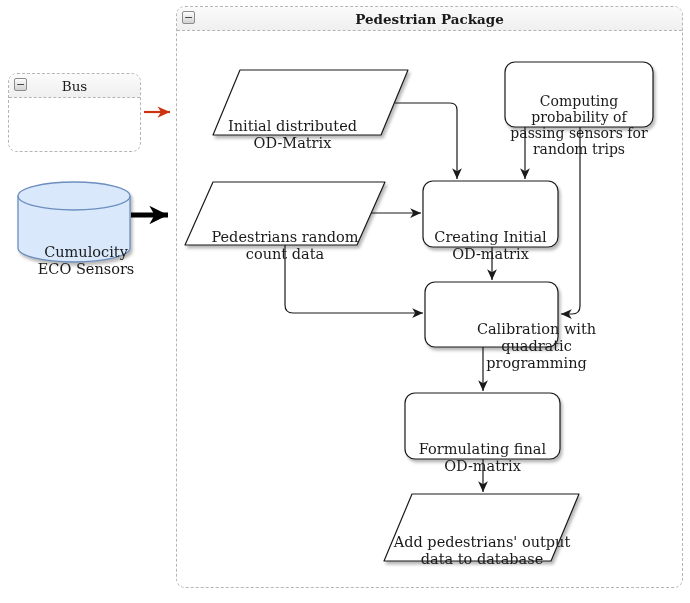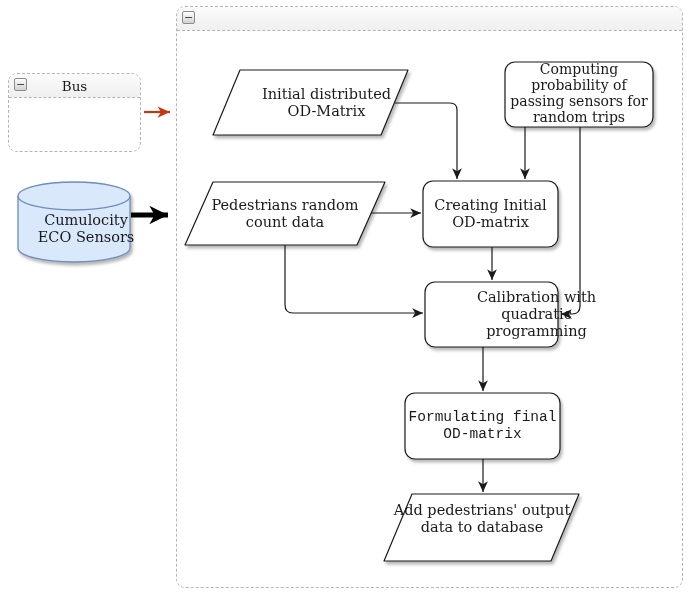--- a/index.html
+++ b/index.html
@@ -31,20 +31,21 @@
   
   #diagram-svg{position:absolute;left:0;top:0;z-index:1;}
   .shape{fill:#ffffff;stroke:#1a1a1a;stroke-width:1.2;stroke-linejoin:round;
          filter:drop-shadow(2px 3px 1.5px rgba(0,0,0,0.28));}
   .edge{fill:none;stroke:#1a1a1a;stroke-width:1.2;}
   
   .node{
     position:absolute;z-index:2;display:flex;align-items:center;justify-content:center;
     text-align:center;white-space:pre-line;font-size:14.5px;line-height:1.16;
     cursor:default;
+    margin-top:32px;
   }
 </style>
 </head>
 <body>
 
 <svg id="diagram-svg" width="690" height="603" viewBox="0 0 690 603">
   <defs>
     <marker id="mA" viewBox="0 0 12 12" refX="11" refY="6" markerWidth="13" markerHeight="13" orient="auto" markerUnits="userSpaceOnUse">
       <path d="M1,1.5 L11,6 L1,10.5 L3.8,6 Z" fill="#1a1a1a"></path>
     </marker>
@@ -80,48 +81,49 @@
   <path class="edge" d="M483,459 L483,492" marker-end="url(#mA)"></path>
 
   <path d="M144,112 L170,112" stroke="#cc3311" stroke-width="2.2" fill="none" marker-end="url(#mRed)"></path>
 
   <path d="M131,215 L168,215" stroke="#000000" stroke-width="5" fill="none" marker-end="url(#mBig)"></path>
 </svg>
 
 <div class="group" style="left:176px;top:6px;width:507px;height:582px;z-index:0;">
   <div class="group-header">
     <div class="collapse-btn">−</div>
+    <span class="group-title bold">Pedestrian Package</span>
   </div>
 </div>
 
 <div class="group" style="left:8px;top:73px;width:133px;height:79px;z-index:0;">
   <div class="group-header">
     <div class="collapse-btn">−</div>
     <span class="group-title">Bus</span>
   </div>
 </div>
 
 <div class="node" style="left:18px;top:208px;width:136px;height:42px;">Cumulocity
 ECO Sensors</div>
 
-<div class="node" style="left:239px;top:70px;width:175px;height:65px;">Initial distributed
+<div class="node" style="left:205px;top:70px;width:175px;height:65px;">Initial distributed
 OD-Matrix</div>
 
 <div class="node" style="left:505px;top:61px;width:148px;height:66px;font-size:14px;line-height:1.13;">Computing
 probability of
 passing sensors for
 random trips</div>
 
 <div class="node" style="left:195px;top:182px;width:180px;height:63px;">Pedestrians random
 count data</div>
 
 <div class="node" style="left:423px;top:181px;width:135px;height:66px;text-align:center;">Creating Initial
 OD-matrix</div>
 
 <div class="node" style="left:425px;top:282px;width:133px;height:65px;padding-left:45px;">Calibration with
 quadratic
 programming</div>
 
-<div class="node" style="left:405px;top:393px;width:155px;height:66px;font-family:Liberation Mono, monospace;">Formulating final
+<div class="node" style="left:405px;top:393px;width:155px;height:66px;">Formulating final
 OD-matrix</div>
 
 <div class="node" style="left:393px;top:494px;width:178px;height:49px;">Add pedestrians' output
 data to database</div>
 
 </body></html>

